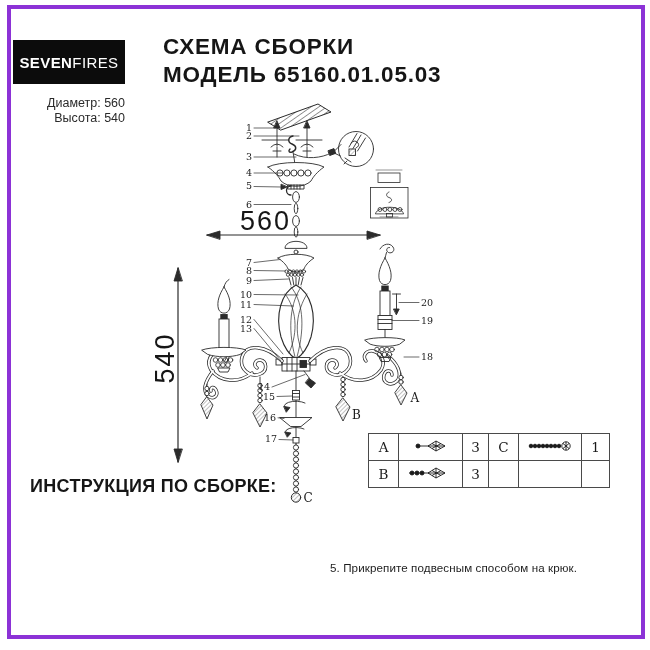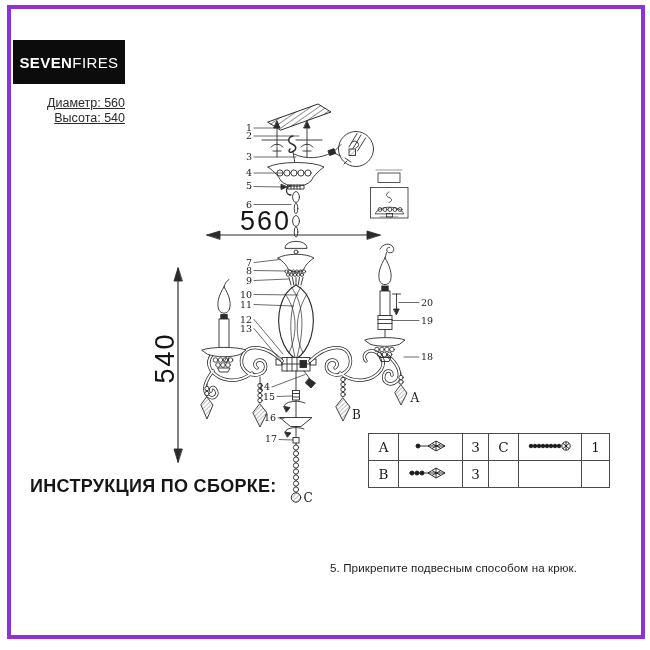--- a/index.html
+++ b/index.html
@@ -2,21 +2,21 @@
 <html><head>
 <meta charset="utf-8">
 <style>
   html,body{margin:0;padding:0;background:#ffffff;}
   .page{position:relative;width:650px;height:650px;background:#fff;overflow:hidden;
         font-family:"Liberation Sans",sans-serif;color:#1d1d1d;}
   .frame{position:absolute;left:7px;top:5px;right:5px;bottom:11px;border:4px solid #8c32d6;pointer-events:none;}
   .logo{position:absolute;left:13px;top:40px;width:112px;height:44px;background:#0c0c0c;
         display:flex;align-items:center;justify-content:center;color:#fff;font-size:15px;letter-spacing:.4px;}
   .logo .b{font-weight:800;} .logo .l{font-weight:300;}
-  .specs{position:absolute;left:13px;top:96px;width:112px;text-align:right;font-size:12.5px;line-height:15px;color:#2a2a2a;text-decoration:underline;}
+  .specs{position:absolute;left:13px;top:96px;width:112px;text-align:right;font-size:12.5px;line-height:15px;color:#2a2a2a;}
   .title{position:absolute;left:163px;top:33px;font-weight:700;font-size:22.5px;letter-spacing:.8px;color:#161616;line-height:28px;}
   .diagram{position:absolute;left:0;top:0;}
   .parts-table{position:absolute;left:368px;top:433px;border-collapse:collapse;
         font-family:"DejaVu Serif",serif;font-size:13.5px;color:#1a1a1a;}
   .parts-table td{border:1px solid #4a4a4a;text-align:center;height:26px;padding:0;}
   .instr{position:absolute;font-size:11.6px;line-height:14.6px;letter-spacing:.1px;color:#1d1d1d;white-space:pre-line;}
   .instr-head{position:absolute;left:30px;top:476px;font-size:18px;font-weight:700;letter-spacing:.3px;color:#161616;}
   .i1{left:30px;top:513px;} .i2{left:30px;top:558px;} .i3{left:30px;top:597px;}
   .i4{left:330px;top:504px;width:300px;} .i5{left:330px;top:561px;} .i6{left:330px;top:596px;width:300px;}
   svg text.co{font-family:"DejaVu Serif",serif;font-size:9.5px;fill:#1a1a1a;}
@@ -29,20 +29,24 @@
 <div class="page">
   <div class="frame"></div>
 
   <div class="logo">
     <span class="b">SEVEN</span>
       <span class="l">FIRES</span>
   </div>
   <div class="specs">
     <div>Диаметр: 560</div>
     <div>Высота: 540</div>
+  </div>
+  <div class="title">
+    <div>СХЕМА СБОРКИ</div>
+    <div>МОДЕЛЬ 65160.01.05.03</div>
   </div>
 
   <svg class="diagram" width="650" height="650" viewBox="0 0 650 650" fill="none" stroke="#2b2b2b" stroke-width="0.9" stroke-linecap="round">
     <defs>
       <pattern id="hatch" patternUnits="userSpaceOnUse" width="4.5" height="4.5" patternTransform="rotate(55)">
         <line x1="0" y1="0" x2="0" y2="4.5" stroke="#2b2b2b" stroke-width="1"></line>
       </pattern>
       <pattern id="xh" patternUnits="userSpaceOnUse" width="3" height="3" patternTransform="rotate(45)">
         <line x1="0" y1="0" x2="0" y2="3" stroke="#2b2b2b" stroke-width="0.6"></line>
       </pattern>

